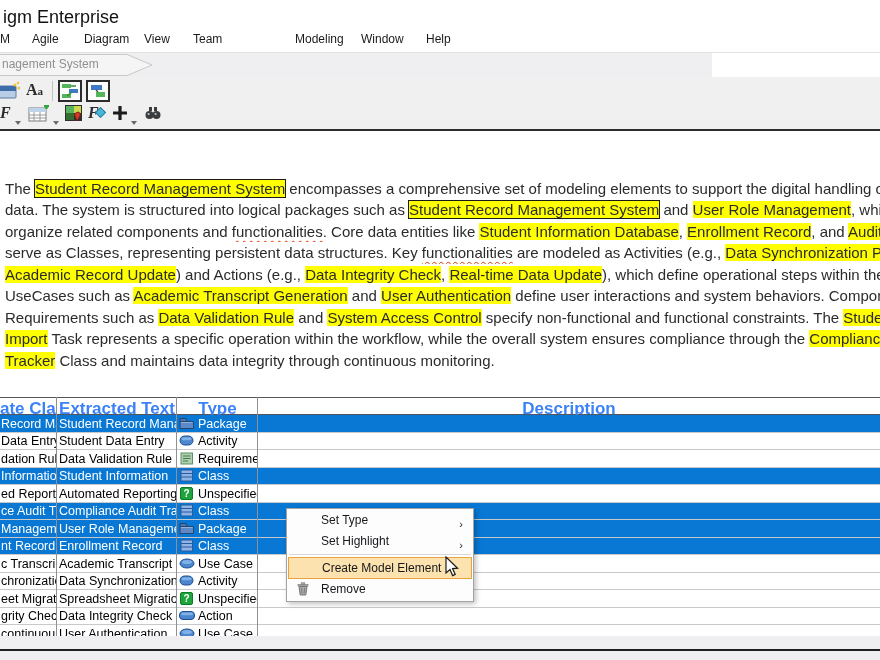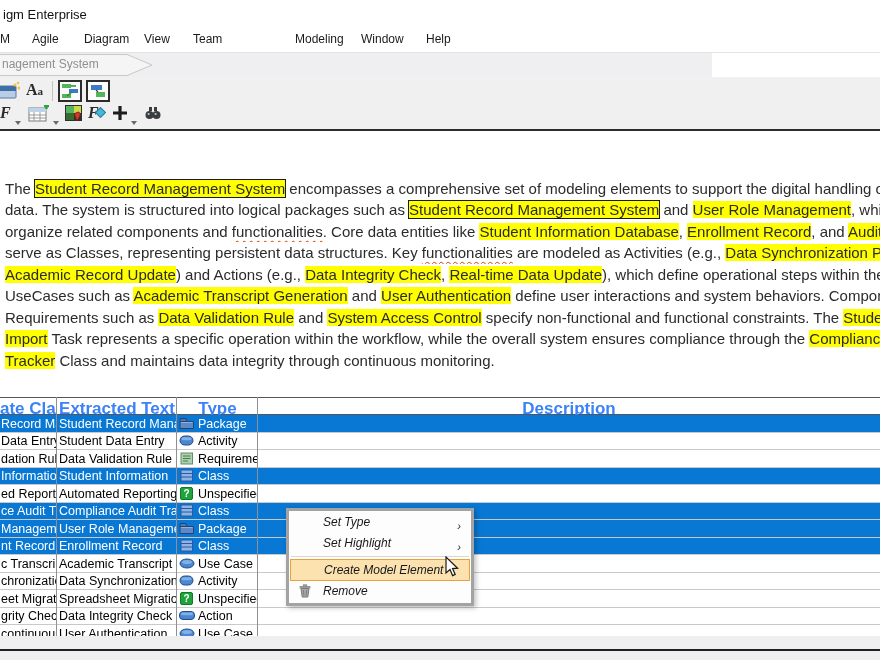--- a/index.html
+++ b/index.html
@@ -1,21 +1,21 @@
 <!DOCTYPE html>
 <html><head>
 <meta charset="utf-8">
 <style>
   html,body{margin:0;padding:0;background:#fff;}
   #app{position:relative;width:880px;height:660px;overflow:hidden;
        font-family:"Liberation Sans",sans-serif;background:#fff;}
 
   
   .titlebar{position:absolute;left:0;top:0;width:880px;height:27px;background:#fff;}
-  .titlebar span{position:absolute;left:3px;top:7px;font-size:13px;color:#111;}
+  .titlebar span{position:absolute;left:3px;top:7px;font-size:18px;color:#111;}
   .menubar{position:absolute;left:0;top:27px;width:880px;height:25px;background:#fff;
            border-bottom:1px solid #e3e3e3;}
   .mitem{position:absolute;top:5px;font-size:12px;color:#1a1a1a;cursor:default;}
 
   
   .tabrow{position:absolute;left:0;top:53px;width:712px;height:24px;background:#efeef0;}
   .tabshape{position:absolute;left:0;top:0;}
   .tablabel{position:absolute;left:2px;top:4px;font-size:12px;color:#8f8f8f;}
 
   
@@ -48,22 +48,22 @@
   .td.c3{left:179px;width:78px;}
   .td.c3 svg{vertical-align:-2px;margin-right:3px;}
   .vline{position:absolute;top:0;width:1px;height:239px;background:#8f9095;z-index:3;}
 
   
   .bottomstrip{position:absolute;left:0;top:636px;width:880px;height:24px;background:#efeef0;}
   .bottomline{position:absolute;left:0;top:649px;width:880px;height:2px;background:#1f1f1f;}
 
   
   .ctx{position:absolute;left:286px;top:508px;width:188px;background:#fdfdfd;
-       border:3px solid #a3a3a3;box-shadow:2px 2px 5px rgba(0,0,0,.25);z-index:10;
-       padding:1px;box-sizing:border-box;font-style:italic;}
+       border:1px solid #a3a3a3;box-shadow:2px 2px 5px rgba(0,0,0,.25);z-index:10;
+       padding:1px;box-sizing:border-box;}
   .ctxitem{position:relative;height:21px;line-height:21px;font-size:12px;color:#17181c;
            padding-left:33px;cursor:default;box-sizing:border-box;}
   .ctxitem.hot{background:var(--mh,#fbe2ae);border:1px solid var(--mhb,#e8a33d);
                height:22px;line-height:20px;}
   .ctxsep{height:1px;background:#d8d8d8;margin:2px 1px;}
   .ctxarrow{position:absolute;right:9px;top:4px;font-size:11px;color:#222;}
   .ctxicon{position:absolute;left:8px;top:3px;}
 
   .cursor{position:absolute;left:444px;top:556px;z-index:20;}
 </style>

